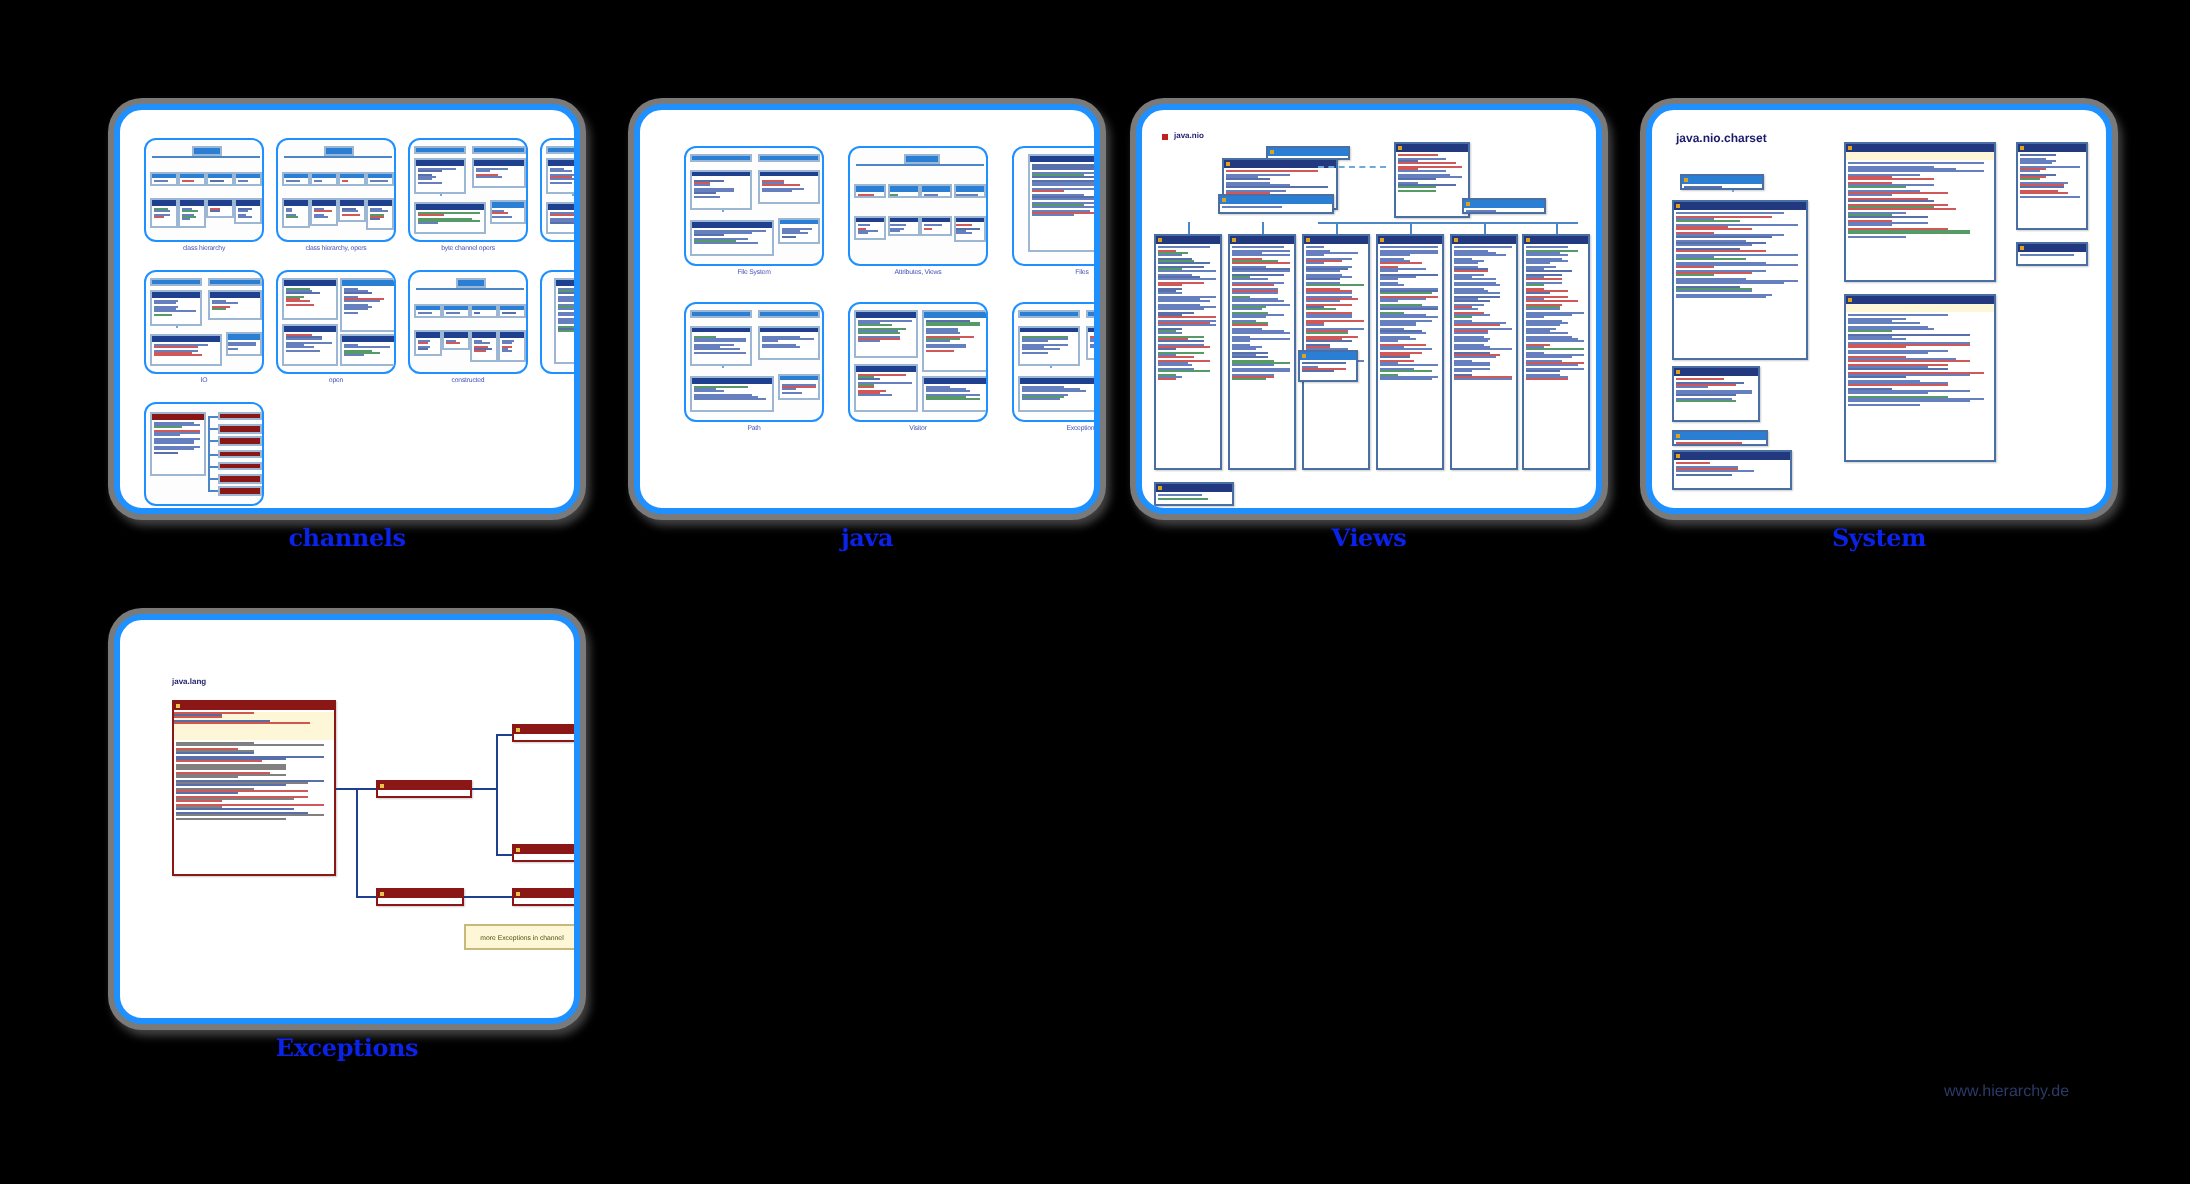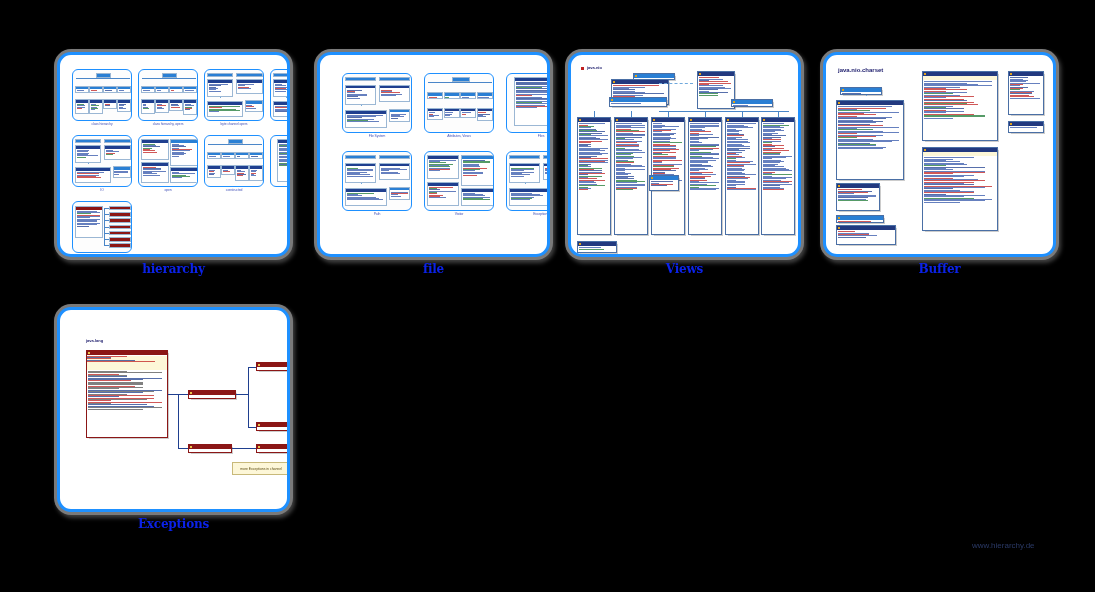--- a/index.html
+++ b/index.html
@@ -621,21 +621,21 @@
           <div class="ubox red" style="left: 36px; top: 41.44px; width: 21.6px; height: 4.4px;">
             <div class="hdr"></div>
             <div class="body"></div>
           </div>
           <div class="edge h" style="left: 31.2px; top: 43.44px; width: 4.8px;"></div>
           <div class="edge v" style="left: 31.2px; top: 6px; height: 38.48px;"></div>
         </div>
         <div class="thumb-cap" style="left: 12px; top: 199px; width: 60px;">Exceptions</div>
       </div>
   </div>
-  <div class="panel-label" id="label-channels" style="left: 57px; top: 262px; width: 233px;">hierarchy</div>
+  <div class="panel-label" id="label-channels" style="left: 57px; top: 262px; width: 233px;">channels</div>
 
   <div class="panel" id="panel-file" style="left: 317px; top: 52px; width: 233px; height: 205px;">
     <div class="panel-inner">
         <div class="thumb" style="left: 22px; top: 18px; width: 70px; height: 60px;">
           <div class="ubox lite" style="left: 2px; top: 3px; width: 30.8px; height: 4px;">
             <div class="hdr"></div>
             <div class="body"></div>
           </div>
           <div class="ubox lite" style="left: 36.4px; top: 3px; width: 30.8px; height: 4px;">
             <div class="hdr"></div>
@@ -938,21 +938,21 @@
               <div class="ln  w60"></div>
               <div class="ln g w55"></div>
               <div class="ln  w50"></div>
             </div>
           </div>
           <div class="edge v dash" style="left: 17.5px; top: 31.2px; height: 4.8px;"></div>
         </div>
         <div class="thumb-cap" style="left: 186px; top: 157px; width: 70px;">Exceptions</div>
       </div>
   </div>
-  <div class="panel-label" id="label-file" style="left: 317px; top: 262px; width: 233px;">file</div>
+  <div class="panel-label" id="label-file" style="left: 317px; top: 262px; width: 233px;">java</div>
 
   <div class="panel" id="panel-buffer" style="left: 568px; top: 52px; width: 233px; height: 205px;">
     <div class="panel-inner">
         <div class="legend-sq" style="left: 10px; top: 12px;"></div>
         <div class="pkg-title" style="left: 16px; top: 10px; font-size: 4px;">java.nio</div>
         <div class="cbox cyan" style="left: 62px; top: 18px; width: 42px; height: 7px;">
           <div class="title">
             <div class="ic"></div>
           </div>
           <div class="rows">
@@ -1577,21 +1577,21 @@
         <div class="cbox" style="left: 182px; top: 66px; width: 36px; height: 12px;">
           <div class="title">
             <div class="ic"></div>
           </div>
           <div class="rows">
             <div class="ln  w85"></div>
           </div>
         </div>
       </div>
   </div>
-  <div class="panel-label" id="label-charset" style="left: 823px; top: 262px; width: 233px;">Buffer</div>
+  <div class="panel-label" id="label-charset" style="left: 823px; top: 262px; width: 233px;">System</div>
 
   <div class="panel" id="panel-exceptions" style="left: 57px; top: 307px; width: 233px; height: 205px;">
     <div class="panel-inner">
         <div class="pkg-title" style="left: 26px; top: 28px; font-size: 4px;">java.lang</div>
         <div class="cbox maroon" style="left: 26px; top: 40px; width: 82px; height: 88px;">
           <div class="title">
             <div class="ic"></div>
           </div>
           <div class="note" style="height: 14px;">
             <div class="rows">

